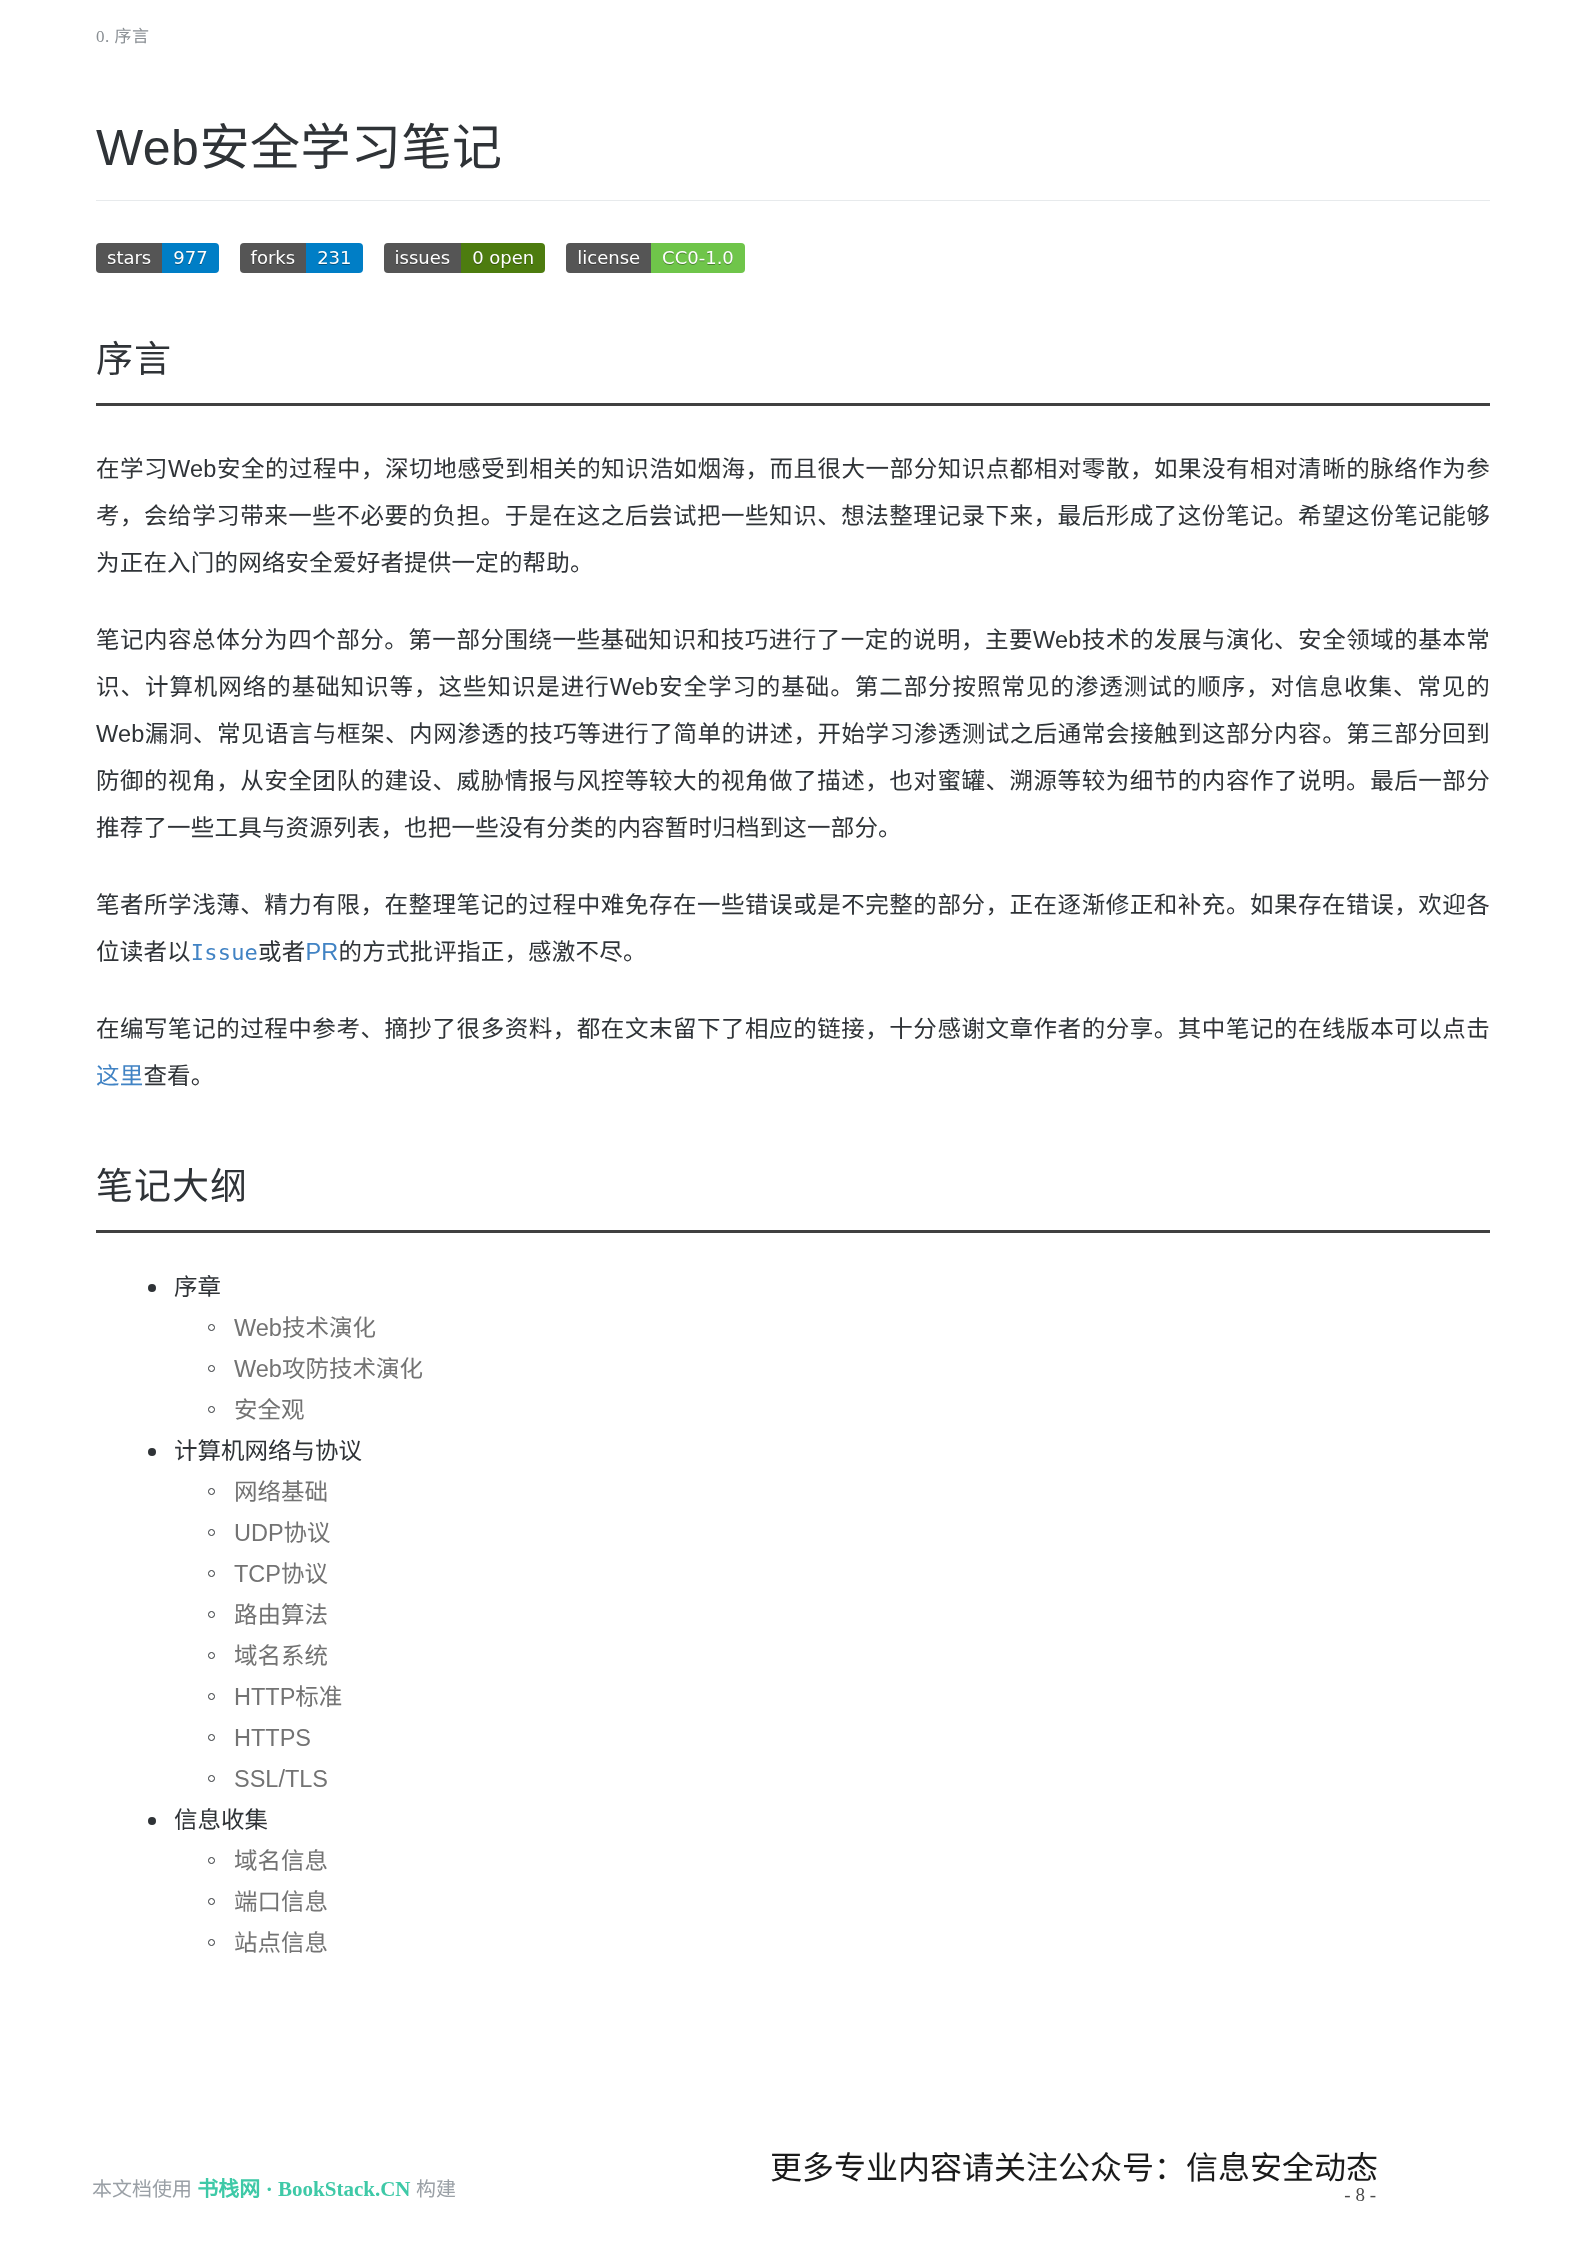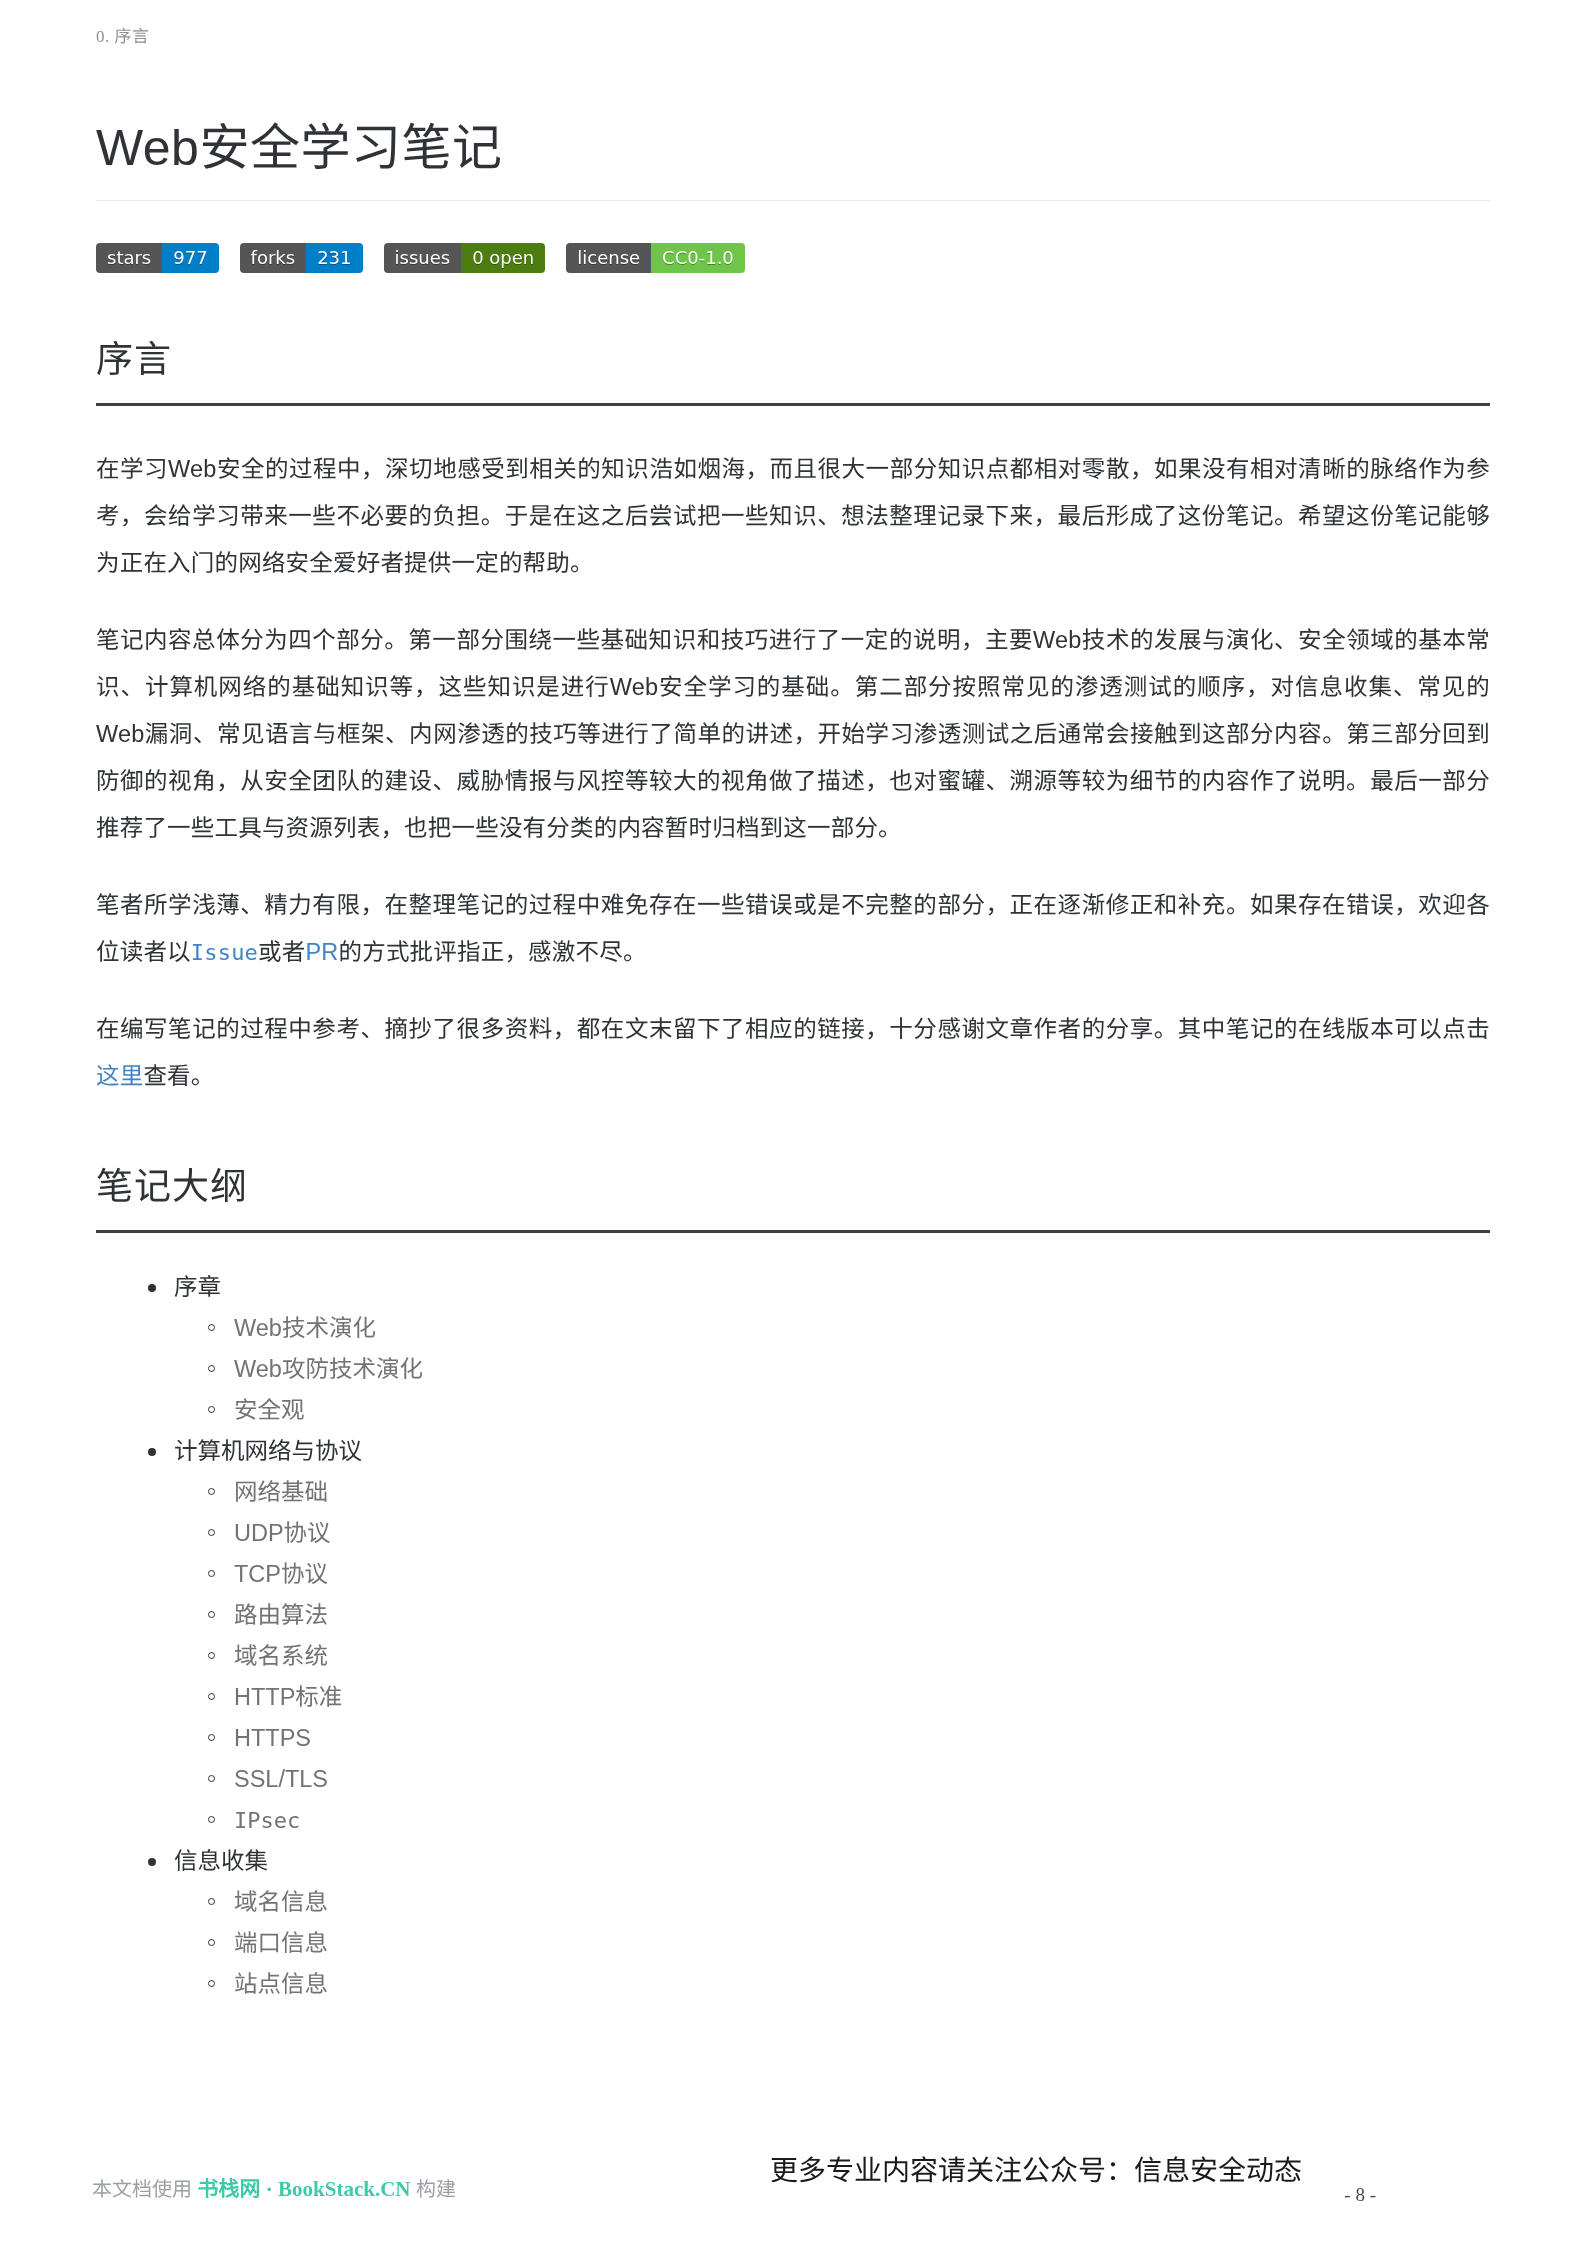--- a/index.html
+++ b/index.html
@@ -191,21 +191,21 @@
   .footer-left .brand {
     color: #3ec9a7;
     font-weight: bold;
     font-family: "Liberation Serif", "DejaVu Serif", serif;
     font-size: 21px;
   }
   .footer-center {
     position: absolute;
     left: 770px;
     bottom: 56px;
-    font-size: 28px;
+    font-size: 32px;
     color: #1a1a1a;
     font-family: "Liberation Serif", "DejaVu Serif", serif;
     white-space: nowrap;
   }
   .footer-page {
     position: absolute;
     right: 56px;
     bottom: 38px;
     font-size: 19px;
     color: #4a4a4a;
@@ -269,21 +269,20 @@
         <span class="grp-label">计算机网络与协议</span>
         <ul class="sub">
           <li>网络基础</li>
           <li>UDP协议</li>
           <li>TCP协议</li>
           <li>路由算法</li>
           <li>域名系统</li>
           <li>HTTP标准</li>
           <li>HTTPS</li>
           <li>SSL/TLS</li>
-          <li class="mono">IPsec</li>
         </ul>
       </li>
 
       <li class="grp">
         <span class="grp-label">信息收集</span>
         <ul class="sub">
           <li>域名信息</li>
           <li>端口信息</li>
           <li>站点信息</li>
         </ul>

